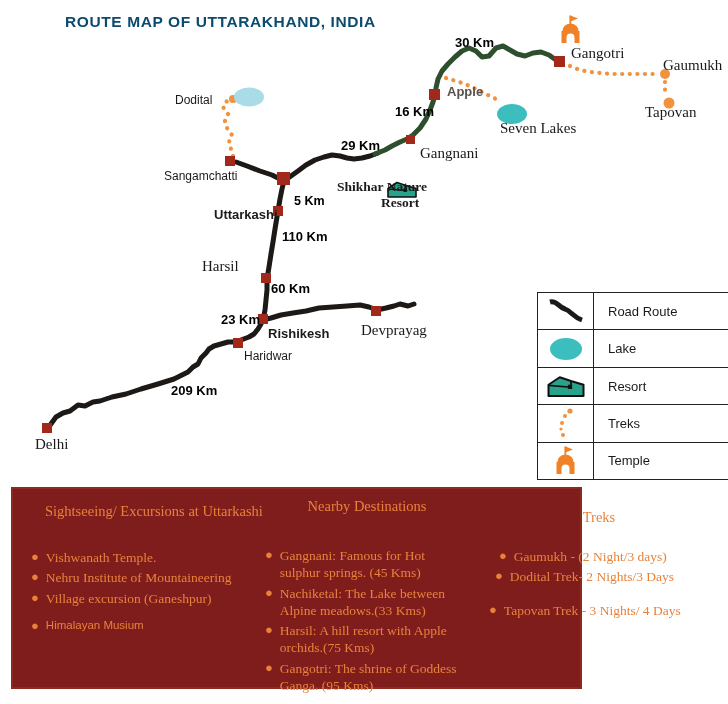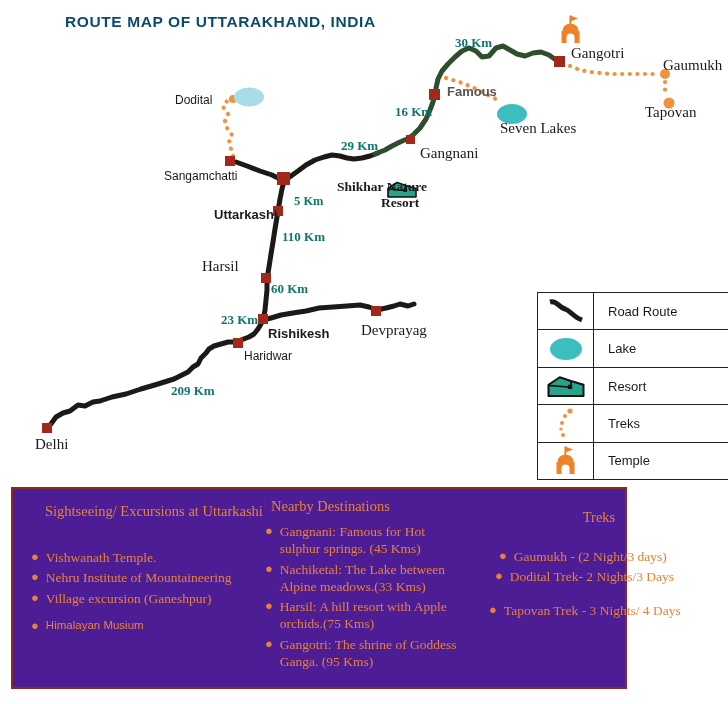--- a/index.html
+++ b/index.html
@@ -4,35 +4,35 @@
 <style>
   html,body{margin:0;padding:0;background:#ffffff;}
   .stage{position:relative;width:728px;height:704px;background:#ffffff;overflow:hidden;
          font-family:"Liberation Sans",sans-serif;}
   .abs{position:absolute;}
   .lbl{position:absolute;white-space:nowrap;color:#1a1a1a;}
   .serif{font-family:"Liberation Serif",serif;font-size:15px;}
   .sans{font-family:"Liberation Sans",sans-serif;font-size:12px;}
   .sansb{font-family:"Liberation Sans",sans-serif;font-size:13px;font-weight:bold;}
   .serifb{font-family:"Liberation Serif",serif;font-size:13.5px;font-weight:bold;margin-left:44px;}
-  .dist{font-family:Liberation Serif, serif;font-size:13px;font-weight:bold;color:#0f766e;}
+  .dist{font-family:Liberation Sans, sans-serif;font-size:13px;font-weight:bold;color:#000000;}
   .title{position:absolute;left:65px;top:13px;font-size:15.5px;font-weight:bold;
          letter-spacing:.6px;color:#0c4a6e;font-family:"Liberation Sans",sans-serif;}
   .harsil{color:#5a524c;}
   
   .legend{position:absolute;left:537px;top:292px;width:195px;height:186px;
           border:1px solid #222;border-right:none;display:flex;flex-direction:column;background:#fff;}
   .legend-row{display:flex;flex:1;border-bottom:1px solid #222;}
   .legend-row:last-child{border-bottom:none;}
   .legend-ico{width:55px;border-right:1px solid #222;display:flex;align-items:center;justify-content:center;}
   .legend-lab{flex:1;display:flex;align-items:center;padding-left:14px;
               font-size:13px;color:#1a1a1a;}
   
-  .panel{position:absolute;left:11px;top:487px;width:616px;height:202px;box-sizing:border-box;
-         border:2px solid #8c2b1d;background:#4c1d95;color:#e8823b;text-decoration:underline;}
+  .panel{position:absolute;left:11px;top:487px;width:571px;height:202px;box-sizing:border-box;
+         border:2px solid #8c2b1d;background:#7f1d1d;color:#e8823b;text-decoration:underline;}
   .col{position:absolute;font-family:"Liberation Serif",serif;font-size:13.5px;}
   .col-h{font-size:14.5px;margin-bottom:14px;}
   .li{display:flex;line-height:1.28;margin-bottom:3px;}
   .li .bullet{color:#e8823b;margin-right:7px;font-size:13px;line-height:1.3;}
   .small-sans{font-family:"Liberation Sans",sans-serif;font-size:11.5px;}
 </style>
 </head>
 <body>
 
 <div class="stage">
@@ -94,21 +94,21 @@
 
   <div class="lbl serif" style="left:35px;top:436px;">Delhi</div>
   <div class="lbl sans" style="left:244px;top:349px;">Haridwar</div>
   <div class="lbl sansb" style="left:268px;top:326px;">Rishikesh</div>
   <div class="lbl serif" style="left:361px;top:322px;">Devprayag</div>
   <div class="lbl serif" style="left:202px;top:258px;">Harsil</div>
   <div class="lbl sansb" style="left:214px;top:207px;">Uttarkashi</div>
   <div class="lbl sans" style="left:164px;top:169px;">Sangamchatti</div>
   <div class="lbl sans" style="left:175px;top:93px;">Dodital</div>
   <div class="lbl serif" style="left:420px;top:145px;">Gangnani</div>
-  <div class="lbl sansb harsil" style="left:447px;top:84px;">Famous</div>
+  <div class="lbl sansb harsil" style="left:447px;top:84px;">Apple</div>
   <div class="lbl serif" style="left:571px;top:45px;">Gangotri</div>
   <div class="lbl serif" style="left:663px;top:57px;">Gaumukh</div>
   <div class="lbl serif" style="left:645px;top:104px;">Tapovan</div>
   <div class="lbl serif" style="left:500px;top:120px;text-align:center;">Seven Lakes</div>
   <div class="lbl serifb" style="left:293px;top:179px;">Shikhar Nature</div>
   <div class="lbl serifb" style="left:337px;top:195px;">Resort</div>
 
   <div class="lbl dist" style="left:171px;top:383px;">209 Km</div>
   <div class="lbl dist" style="left:221px;top:312px;">23 Km</div>
   <div class="lbl dist" style="left:271px;top:281px;">60 Km</div>
@@ -187,21 +187,21 @@
           <span class="bullet">●</span>
         <span>Village excursion (Ganeshpur)</span>
         </div>
       <div class="li small-sans" style="margin-top:11px;">
           <span class="bullet">●</span>
         <span>Himalayan Musium</span>
         </div>
     </div>
 
     <div class="col" style="left:252px;top:9px;width:198px;">
-      <div class="col-h" style="margin-left:6px;margin-bottom:8px;">Nearby Destinations</div>
+      <div class="col-h" style="margin-left:6px;margin-bottom:32px;text-align:center;">Nearby Destinations</div>
       <div class="li">
           <span class="bullet">●</span>
         <span>Gangnani: Famous for Hot sulphur springs. (45 Kms)</span>
         </div>
       <div class="li">
           <span class="bullet">●</span>
         <span>Nachiketal: The Lake between Alpine meadows.(33 Kms)</span>
         </div>
       <div class="li">
           <span class="bullet">●</span>

